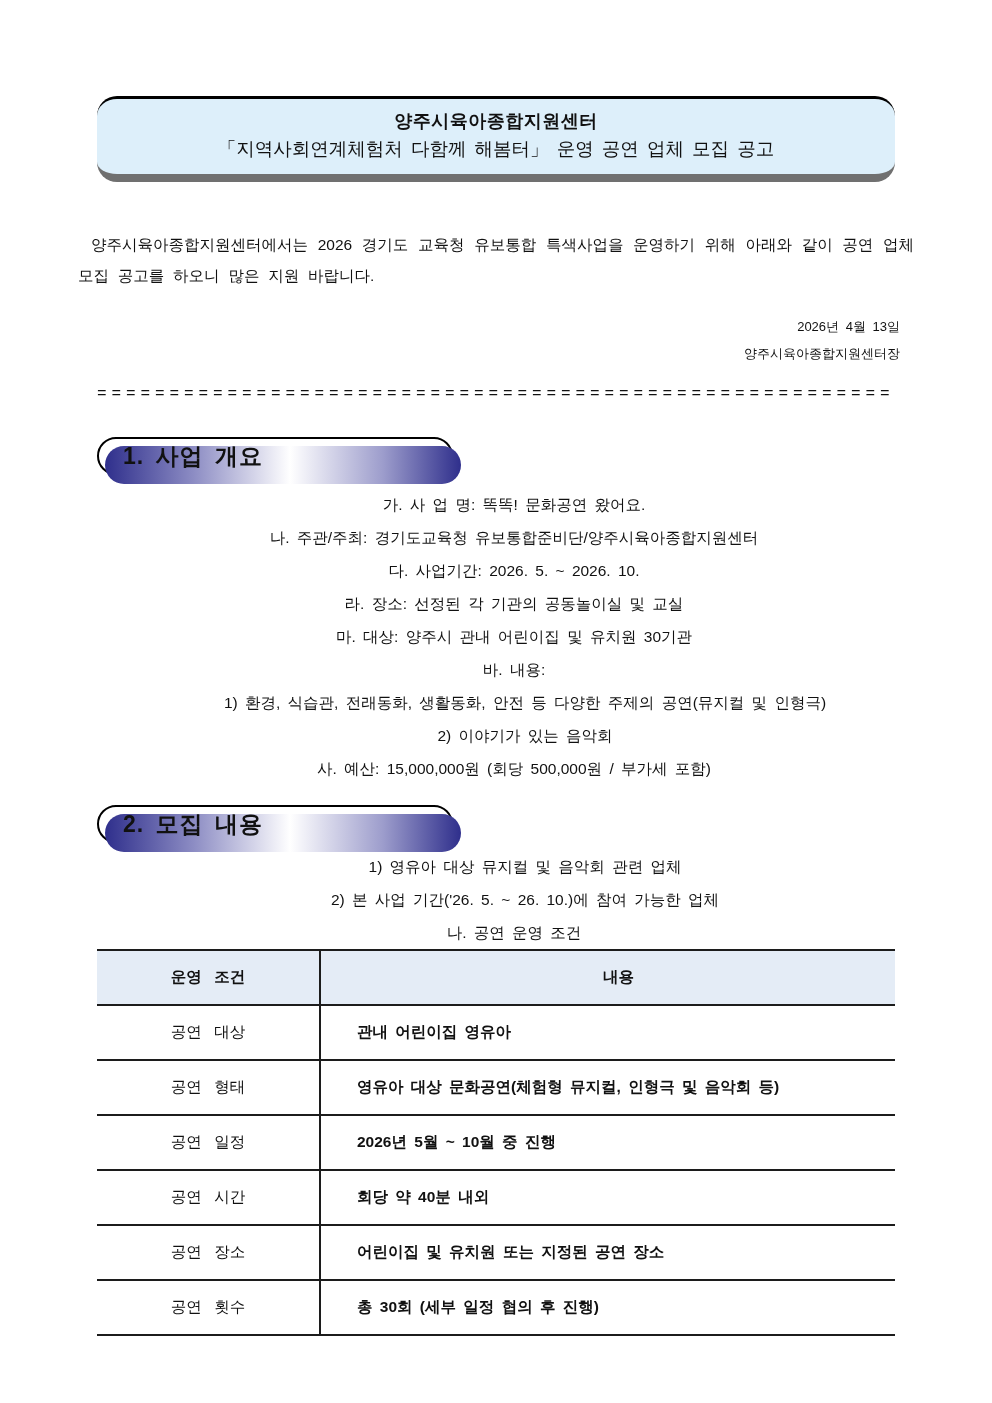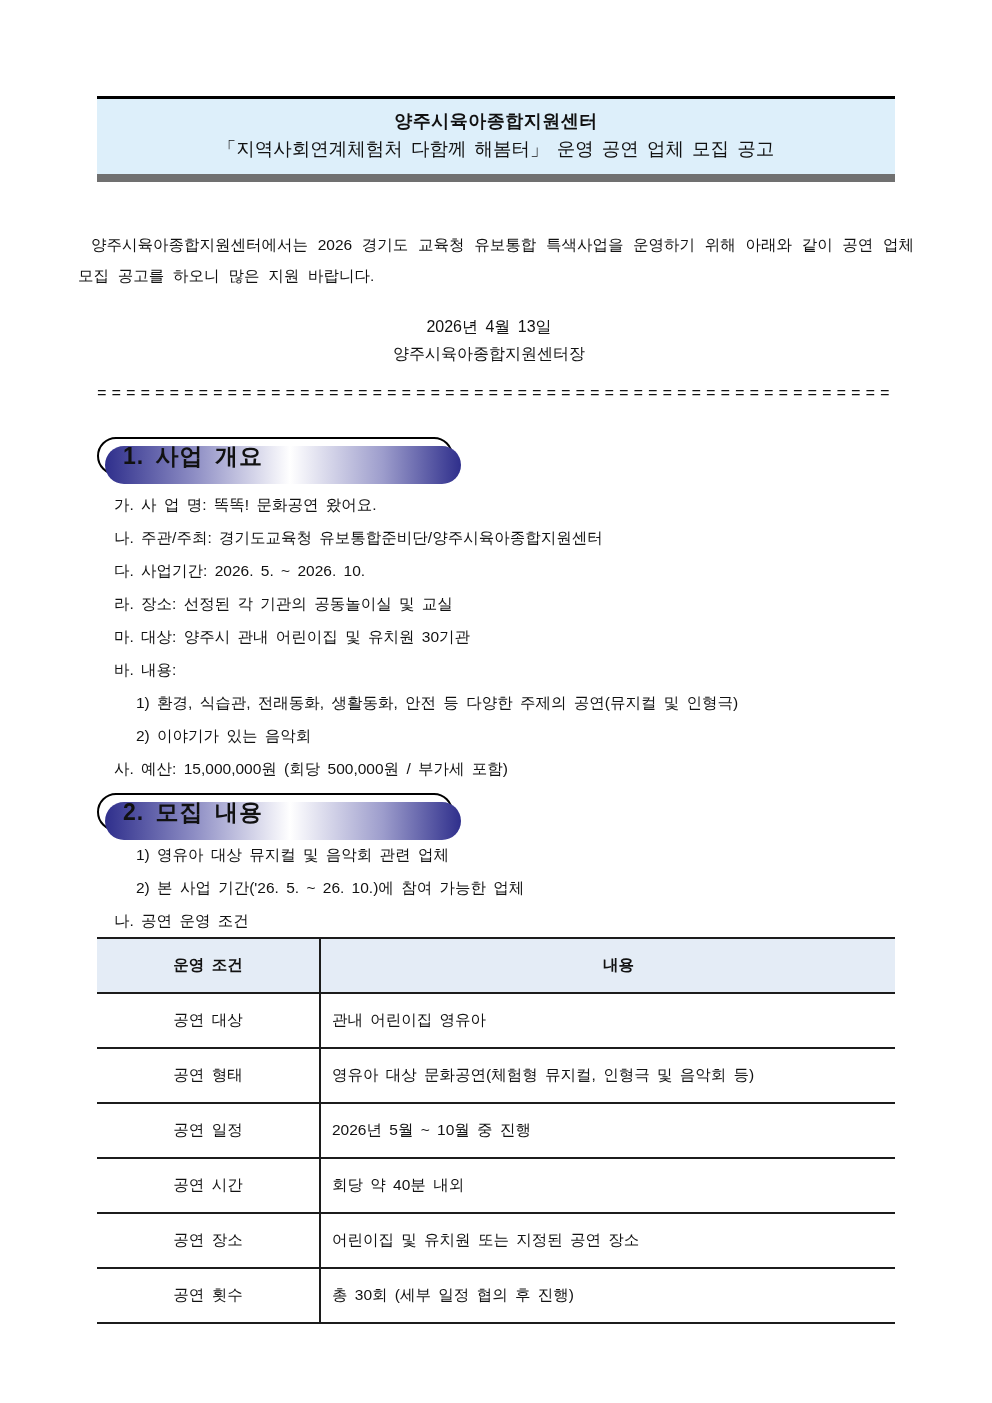--- a/index.html
+++ b/index.html
@@ -21,20 +21,21 @@
   }
 
   
   .notice-box {
     margin: 0 19px;
     border-top: 3px solid #000000;
     border-bottom: 8px solid var(--header-bar, #707070);
     background: var(--header-box-bg, #ddeffa);
     text-align: center;
     padding: 9px 6px 10px 6px;
+    border-radius: 20px;
   }
   .notice-title {
     font-size: 18px;
     font-weight: bold;
     line-height: 26px;
     letter-spacing: 0.5px;
   }
   .notice-subtitle {
     font-size: 18.5px;
     font-weight: normal;
@@ -46,23 +47,23 @@
   .intro {
     margin: 47px 0 0 0;
     font-size: 15.5px;
     line-height: 31px;
     text-align: justify;
     word-spacing: 4.5px;
     text-indent: 13px;
   }
   .date-block {
     margin-top: 22px;
-    text-align: center;
+    text-align: right;
     padding-right: 14px;
-    font-size: 16px;
+    font-size: 13px;
     line-height: 27px;
     word-spacing: 3px;
   }
 
   
   .separator {
     margin: 18px 0 0 19px;
     width: 798px;
     font-family: "Liberation Mono", "DejaVu Sans Mono", monospace;
     font-size: 16px;
@@ -99,35 +100,36 @@
     border-radius: 20px;
     background: linear-gradient(90deg,
       var(--capsule-shadow, #2f2f8c) 0%,
       #8d8dc4 25%,
       #ffffff 52%,
       #9d9dcc 78%,
       var(--capsule-shadow, #2f2f8c) 100%);
     z-index: -1;
   }
   .capsule-1 { margin-top: 34px; }
-  .capsule-2 { margin-top: 8px; }
+  .capsule-2 { margin-top: 20px; }
 
   
   .doc-list {
     list-style: none;
     margin: 0;
     padding: 0;
     font-size: 15.5px;
     word-spacing: 3px;
   }
   .list-1 { margin-top: 13px; }
   .list-2 { margin-top: 7px; }
   .doc-list li {
     line-height: 33px;
     padding-left: 36px;
+    text-align: center;
   }
   .doc-list li.ind-2 {
     padding-left: 58px;
   }
 
   
   table.cond {
     border-collapse: collapse;
     table-layout: fixed;
     margin-left: 19px;
@@ -140,34 +142,36 @@
     border-bottom: 2px solid #1c1c1c;
     box-sizing: border-box;
     padding-left: 22px;
   }
   table.cond th:first-child,
   table.cond td:first-child {
     width: 223px;
     border-right: 2px solid #1c1c1c;
     text-align: center;
     padding: 16px;
+    font-family: Liberation Mono, monospace;
   }
   table.cond th {
     background: var(--table-header-bg, #e4ecf6);
     height: 35px;
     font-weight: bold;
     text-align: center;
   }
   table.cond td {
     height: 34px;
     font-weight: normal;
   }
   table.cond td:last-child {
     text-align: left;
-    padding-left: 11px;
+    padding-left: 36px;
+    font-weight: bold;
   }
 </style>
 </head>
 <body>
 
 <div class="page">
 
   <div class="notice-box">
     <div class="notice-title">양주시육아종합지원센터</div>
     <div class="notice-subtitle">「지역사회연계체험처 다함께 해봄터」 운영 공연 업체 모집 공고</div>

